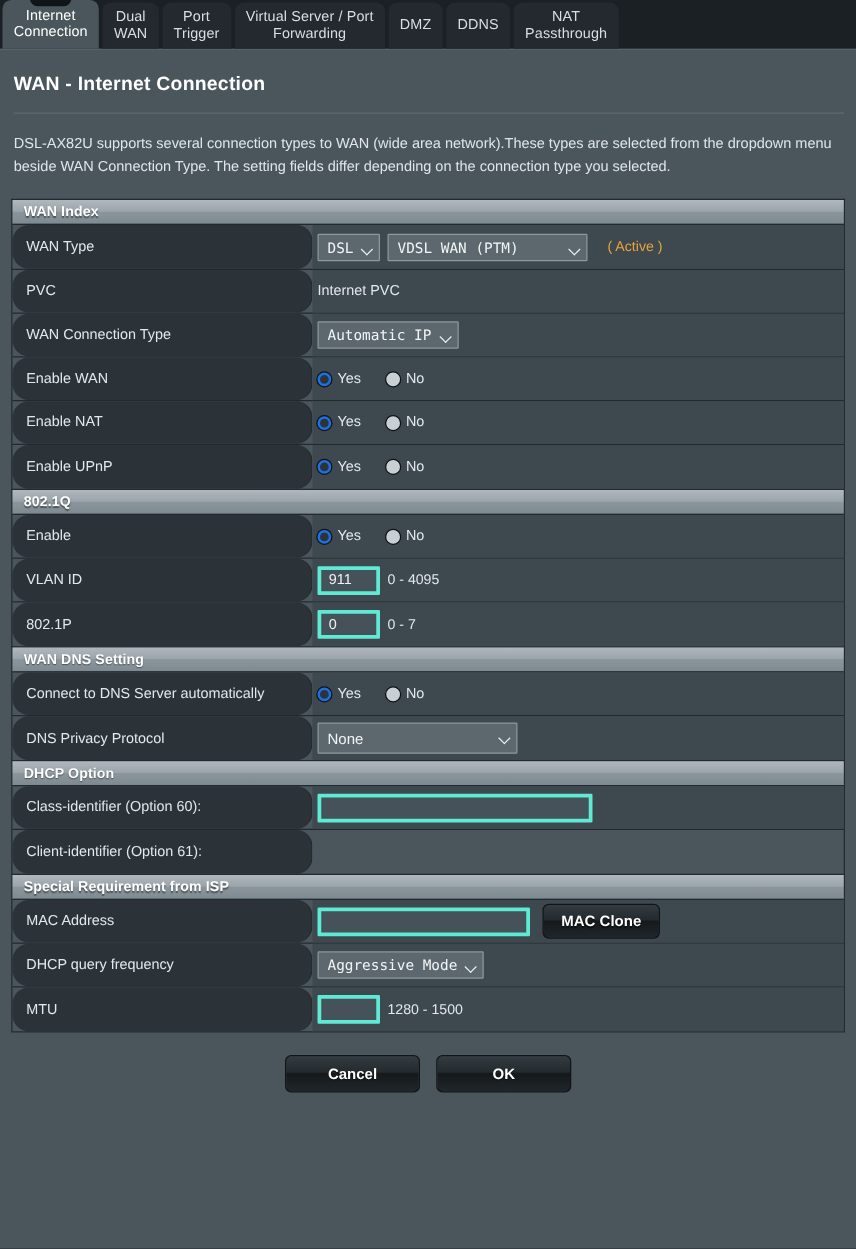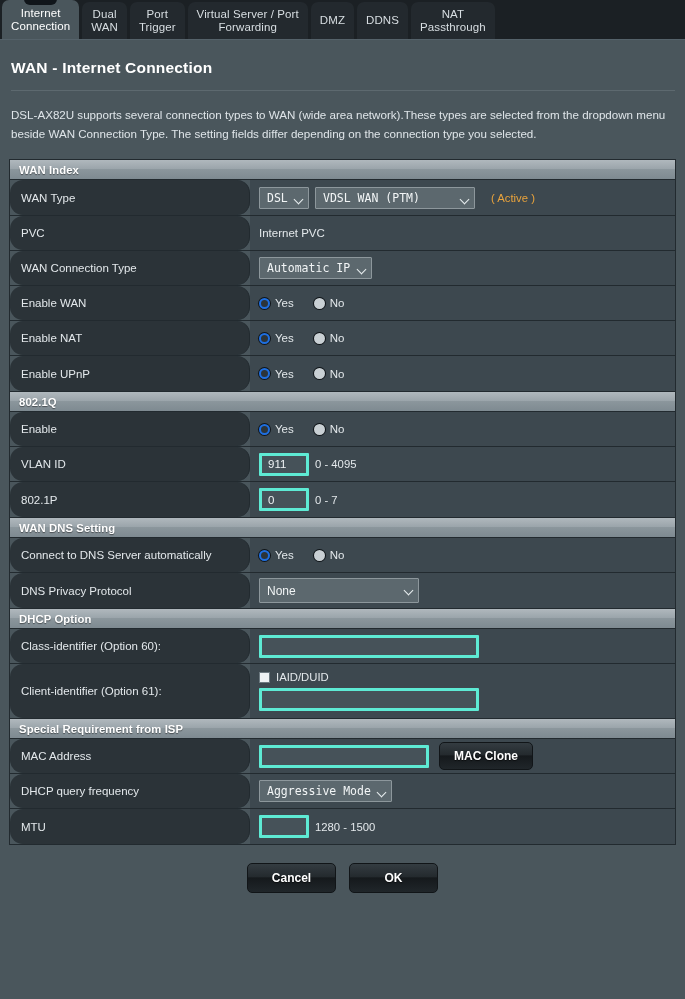--- a/index.html
+++ b/index.html
@@ -126,21 +126,21 @@
     align-items: center;
     padding-left: 11px;
     border-right: 1px solid #222a2f;
     border-radius: 13px;
   }
   .cell-value {
     flex: 1;
     background: #3d484f;
     display: flex;
     align-items: center;
-    padding-left: 9px;
+    padding-left: 4px;
     gap: 6px;
     flex-wrap: wrap;
     color: #e3e8eb;
     font-size: 11.5px;
   }
   .cell-value.stack {
     flex-direction: column;
     align-items: flex-start;
     justify-content: center;
     gap: 5px;
@@ -228,21 +228,21 @@
     text-shadow: 0 1px 1px rgba(0,0,0,.6);
   }
   .mac-clone { height: 28px; padding: 0 14px; margin-left: 4px; }
 
   .footer {
     display: flex;
     justify-content: center;
     gap: 13px;
     padding-top: 18px;
   }
-  .footer .btn-dark { width: 89px; height: 30px; }
+  .footer .btn-dark { width: 108px; height: 30px; }
 </style>
 </head>
 <body>
 
 <div id="app">
 
   <div class="tabbar">
     <div class="tab active"><span>Internet
 Connection</span></div>
     <div class="tab"><span>Dual
@@ -422,27 +422,20 @@
 
       <div class="row">
         <div class="cell-label">Class-identifier (Option 60):</div>
         <div class="cell-value">
           <input class="txt w220" type="text" value="" style="">
         </div>
       </div>
 
       <div class="row">
         <div class="cell-label">Client-identifier (Option 61):</div>
-        <div class="cell-value stack">
-          <span class="chkrow">
-            <span class="chk"></span>
-            <span class="hint">IAID/DUID</span>
-          </span>
-          <input class="txt w220" type="text" value="" style="">
-        </div>
       </div>
     </div>
 
     <div class="table lastsec">
       <div class="sec-head">Special Requirement from ISP</div>
 
       <div class="row">
         <div class="cell-label">MAC Address</div>
         <div class="cell-value">
           <input class="txt w170" type="text" value="" style="">

